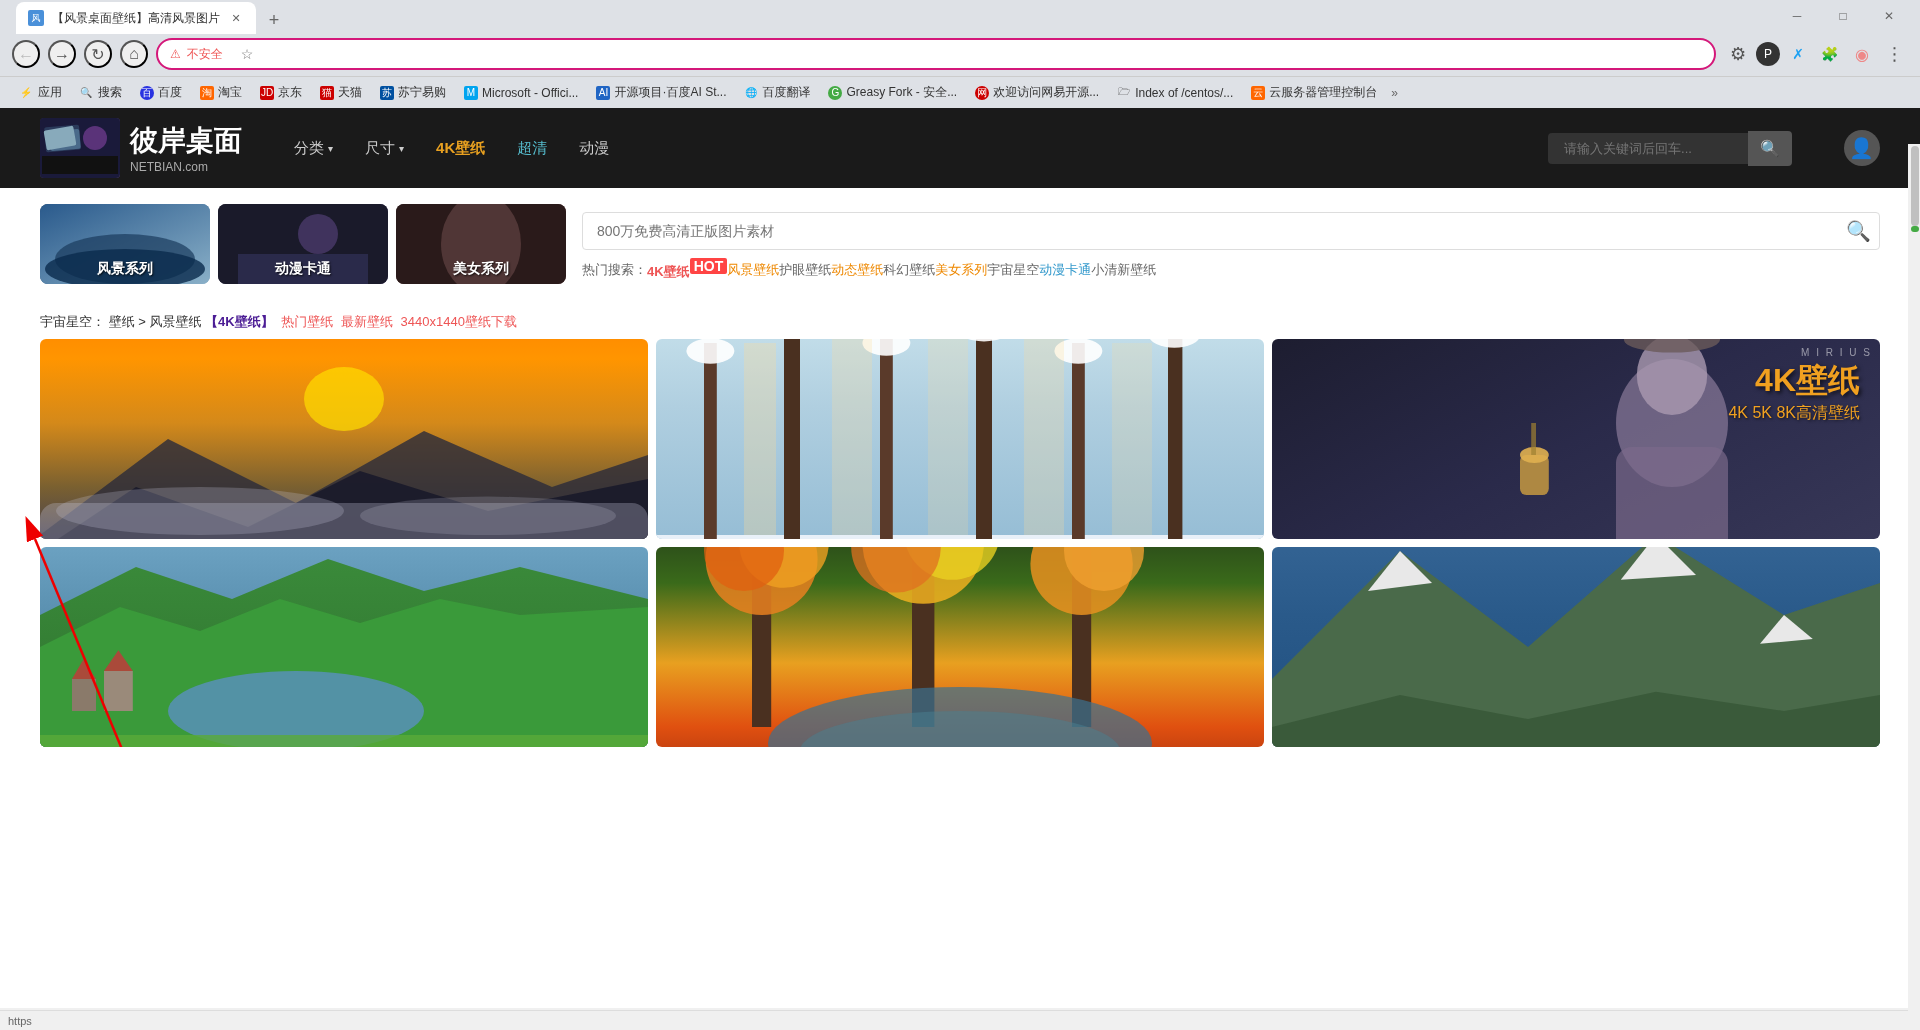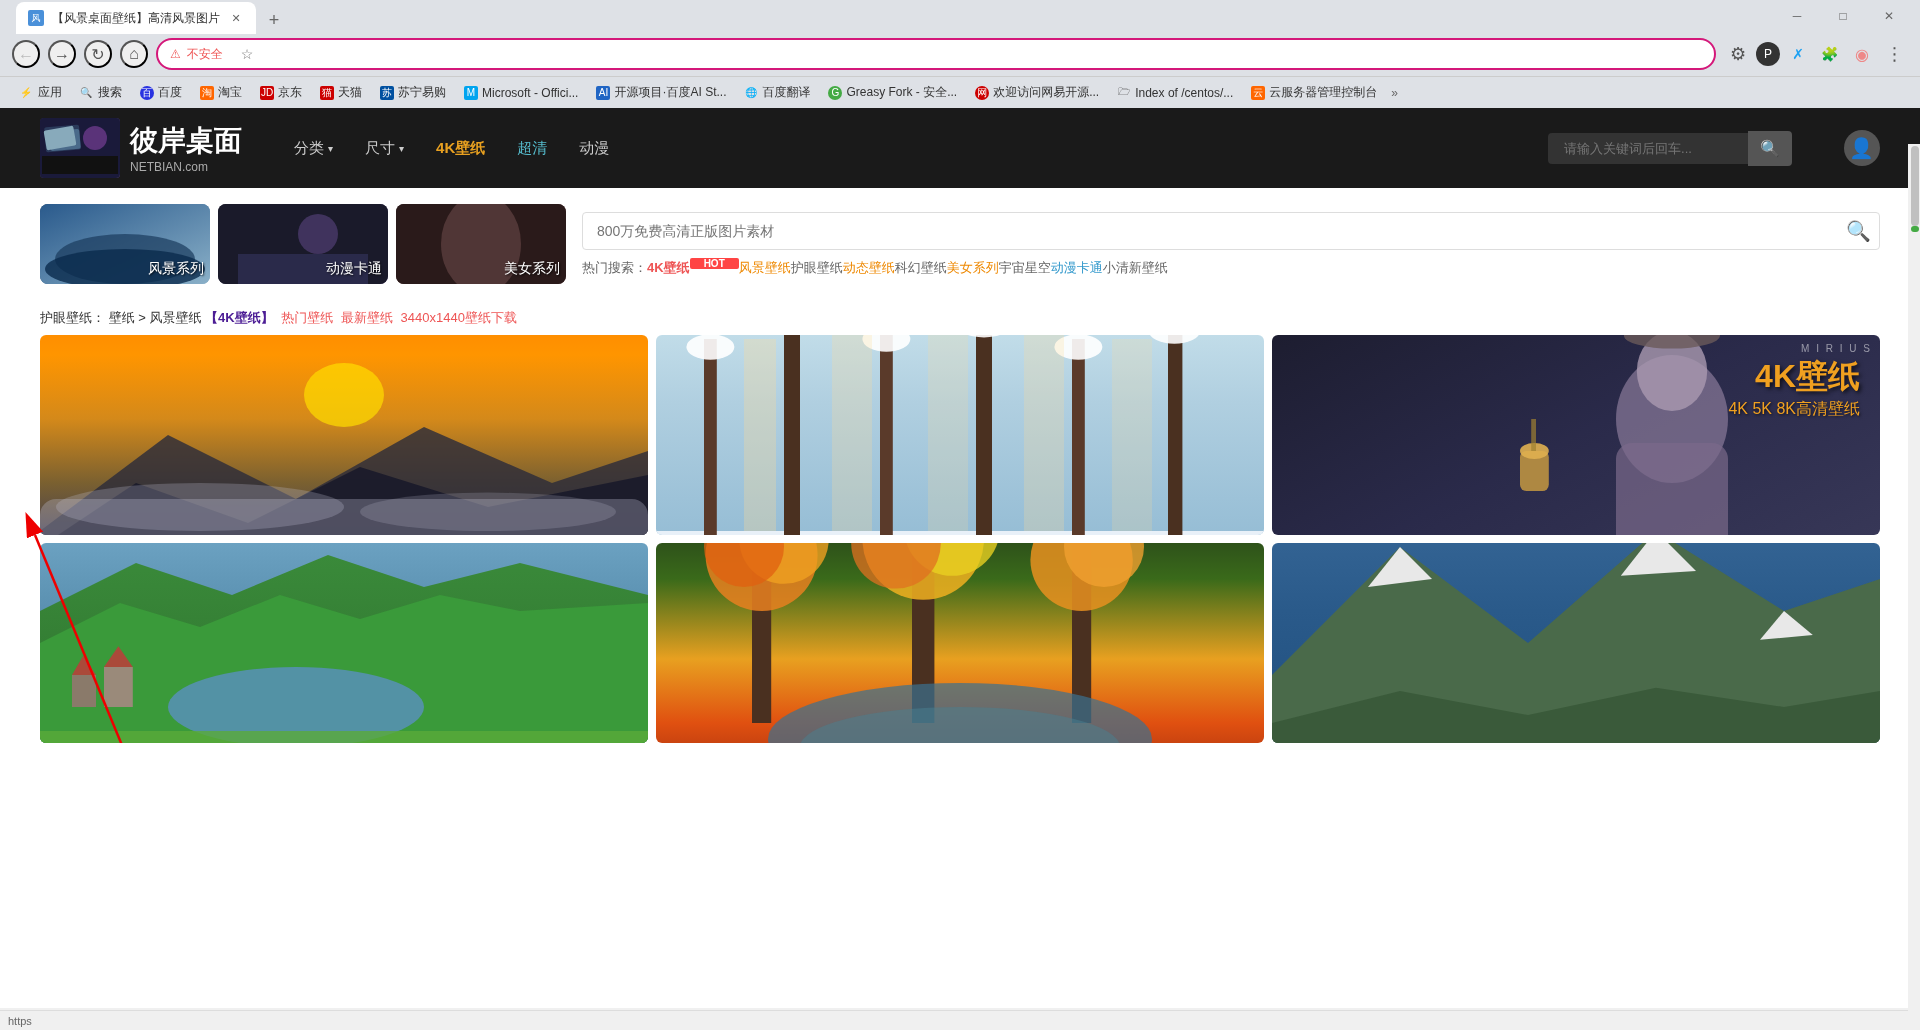--- a/index.html
+++ b/index.html
@@ -53,32 +53,32 @@
     .user-avatar { width: 36px; height: 36px; border-radius: 50%; background: #555; display: flex; align-items: center; justify-content: center; cursor: pointer; margin-left: 12px; }
     .user-avatar span { color: #aaa; font-size: 18px; }
 
     
     .category-section { padding: 16px 40px; display: flex; gap: 16px; align-items: flex-start; }
     .category-cards { display: flex; gap: 8px; }
     .cat-card { width: 170px; height: 80px; border-radius: 8px; overflow: hidden; cursor: pointer; position: relative; }
     .cat-card-1 { background: linear-gradient(135deg, #1a3a5c 0%, #2a5a8c 40%, #5a8ab0 80%, #8ab0c8 100%); }
     .cat-card-2 { background: linear-gradient(135deg, #1a1a2a 0%, #2a2a4a 50%, #4a3a6a 100%); }
     .cat-card-3 { background: linear-gradient(135deg, #2a1a1a 0%, #4a2a2a 50%, #6a4a4a 100%); }
-    .cat-label { position: absolute; bottom: 0; left: 0; right: 0; text-align: right; color: white; font-size: 14px; font-weight: normal; padding: 6px; text-shadow: 1px 1px 2px rgba(0,0,0,0.8); }
+    .cat-label { position: absolute; bottom: 0; left: 0; right: 0; text-align: center; color: white; font-size: 14px; font-weight: bold; padding: 6px; text-shadow: 1px 1px 2px rgba(0,0,0,0.8); }
     .search-panel { flex: 1; padding: 8px 0; }
     .big-search { display: flex; align-items: center; border: 1px solid #ddd; border-radius: 4px; padding: 4px 8px; }
     .big-search input { flex: 1; border: none; outline: none; font-size: 14px; color: #999; padding: 6px; }
     .big-search button { background: none; border: none; cursor: pointer; color: #666; font-size: 20px; }
     .hot-search { margin-top: 8px; font-size: 13px; color: #666; display: flex; align-items: center; gap: 0; flex-wrap: wrap; }
     .hot-label { color: #666; }
     .hot-tag { cursor: pointer; }
     .hot-tag.red { color: #e55; font-weight: bold; }
     .hot-tag.orange { color: #e80; }
     .hot-tag.blue { color: #39c; }
-    .hot-badge { background: #f44; color: white; font-size: 10px; padding: 0 14px; border-radius: 2px; vertical-align: super; }
+    .hot-badge { background: #f44; color: white; font-size: 14px; padding: 0 4px; border-radius: 2px; vertical-align: super; }
 
     
     .breadcrumb { padding: 8px 40px; font-size: 13px; color: #333; }
     .breadcrumb a { color: #333; text-decoration: none; }
     .breadcrumb .link-4k { color: #e55; font-weight: bold; }
     .breadcrumb .hot { color: #e55; }
     .breadcrumb .new { color: #333; }
     .breadcrumb .res { color: #333; }
 
     
@@ -292,21 +292,21 @@
         <span class="hot-tag">科幻壁纸</span>
         <span class="hot-tag orange">美女系列</span>
         <span class="hot-tag">宇宙星空</span>
         <span class="hot-tag blue">动漫卡通</span>
         <span class="hot-tag">小清新壁纸</span>
       </div>
     </div>
   </div>
 
   <div class="breadcrumb">
-    <span>护眼壁纸：</span>
+    <span>宇宙星空：</span>
     <a href="#">壁纸</a>
     <span> &gt; </span>
     <a href="#">风景壁纸</a>
     <span> </span>
     <a href="#" class="link-4k" style="color:#4c1d95;font-weight:bold;">【4K壁纸】</a>
     <a href="#" class="hot" style="color:#e55;margin-left:4px;">热门壁纸</a>
     <a href="#" class="new" style="color:#e55;margin-left:4px;">最新壁纸</a>
     <a href="#" class="res" style="color:#e55;margin-left:4px;">3440x1440壁纸下载</a>
   </div>
 

